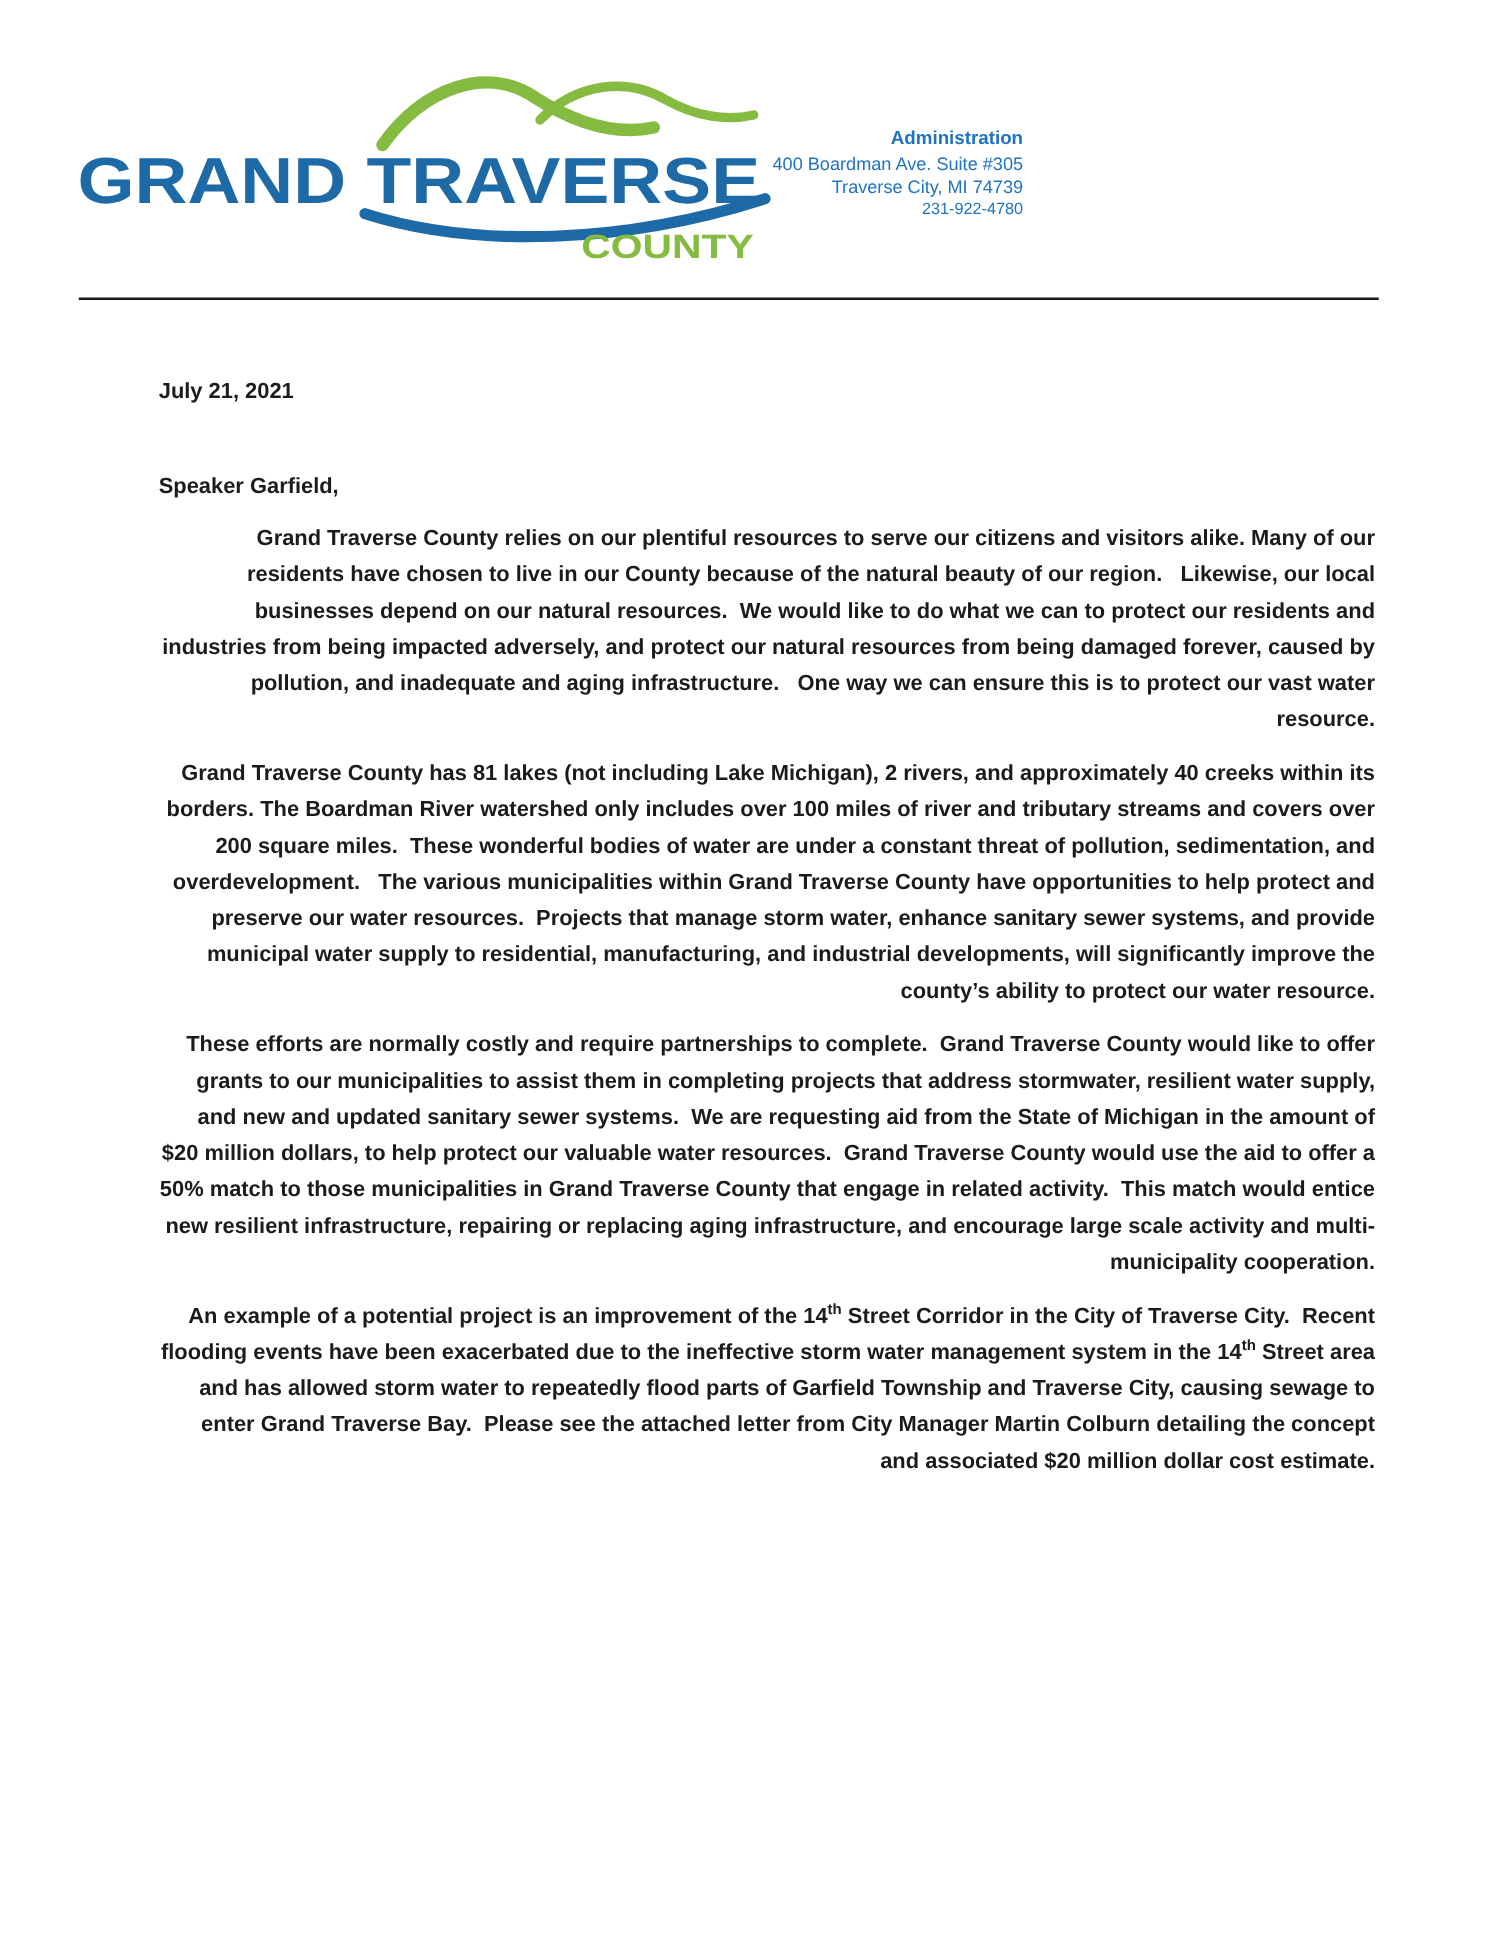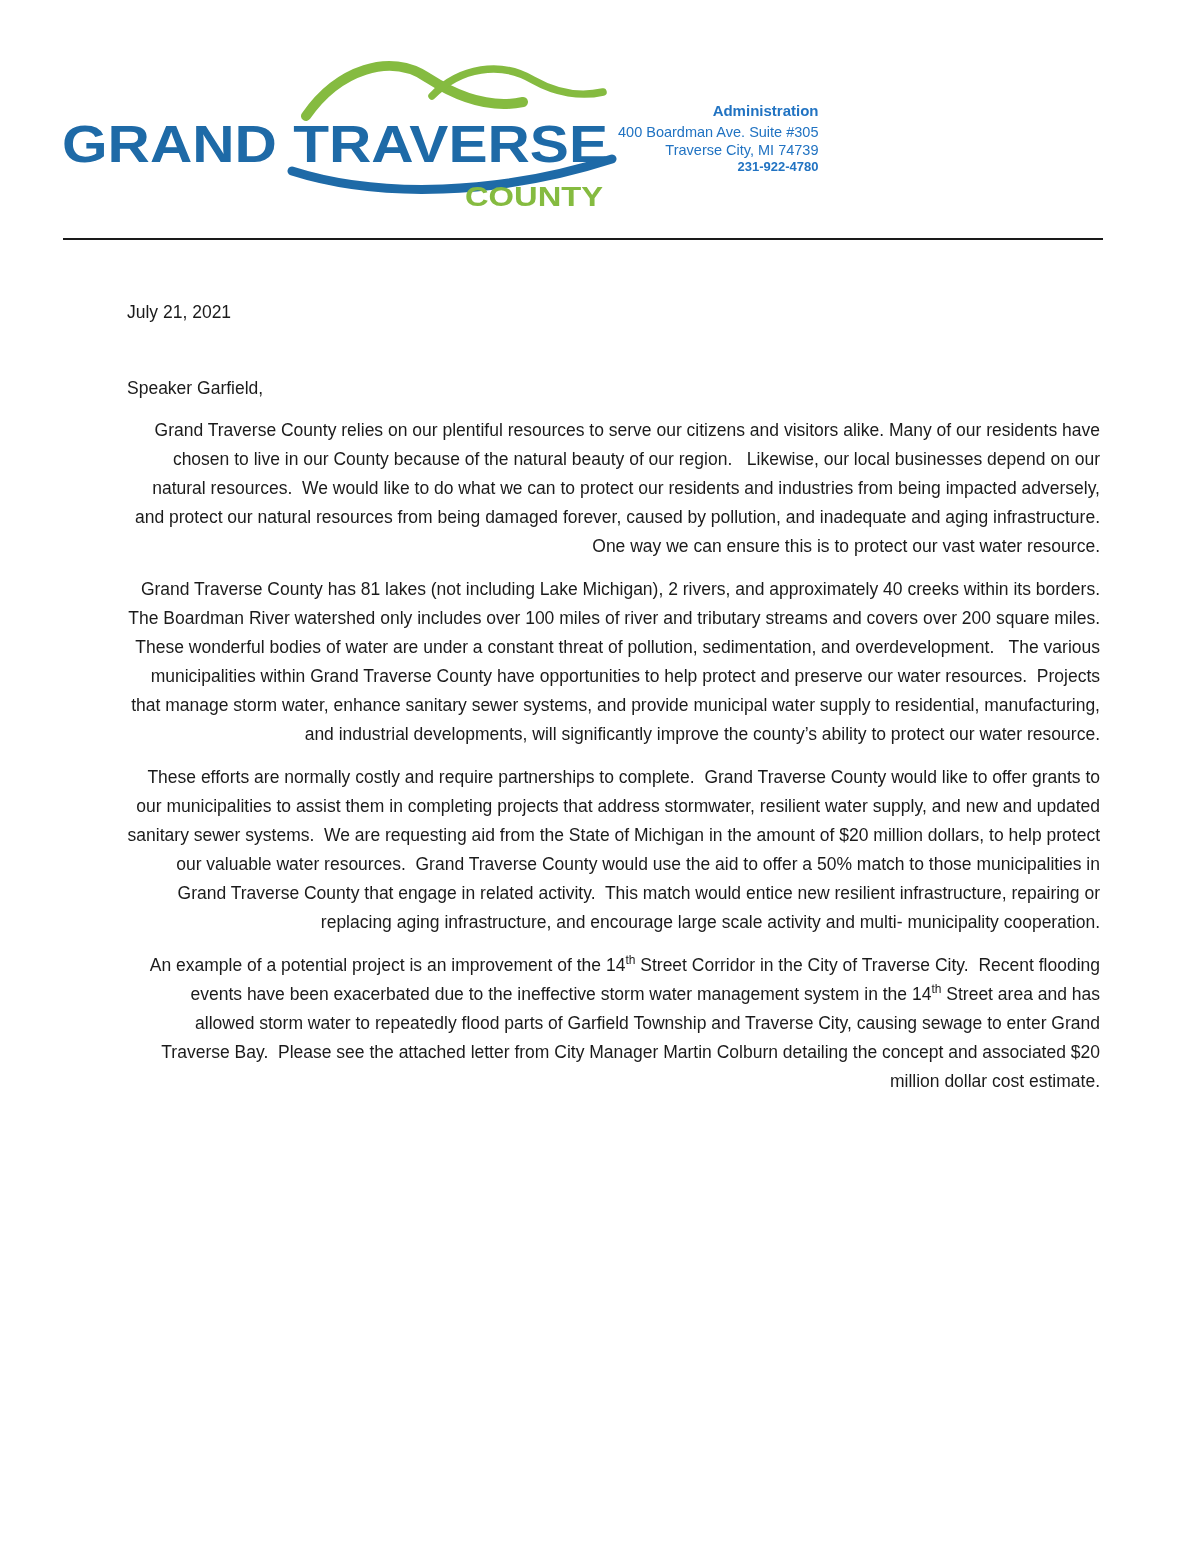--- a/index.html
+++ b/index.html
@@ -33,32 +33,33 @@
     font-size: 15px;
     font-weight: bold;
     margin-bottom: 2px;
   }
   .office-addr {
     font-size: 14.5px;
     font-weight: normal;
   }
   .office-phone {
     font-size: 13px;
-    font-weight: bold;
+    font-weight: normal;
   }
   .rule {
     border: 0;
     border-top: 2px solid #1a1a1a;
     margin: 24px 97px 0 63px;
   }
   .content {
     margin: 58px 100px 0 127px;
     font-size: 17.5px;
     line-height: 29px;
     color: #1b1b1b;
+    font-weight: bold;
   }
   .date { margin-bottom: 47px; white-space: pre-wrap; }
   .recipient { margin-bottom: 44px; white-space: pre-wrap; }
   .salutation { margin-bottom: 13px; white-space: pre-wrap; }
   .para {
     margin-bottom: 14px;
     white-space: pre-wrap;
     text-align: right;
   }
   .para sup {

